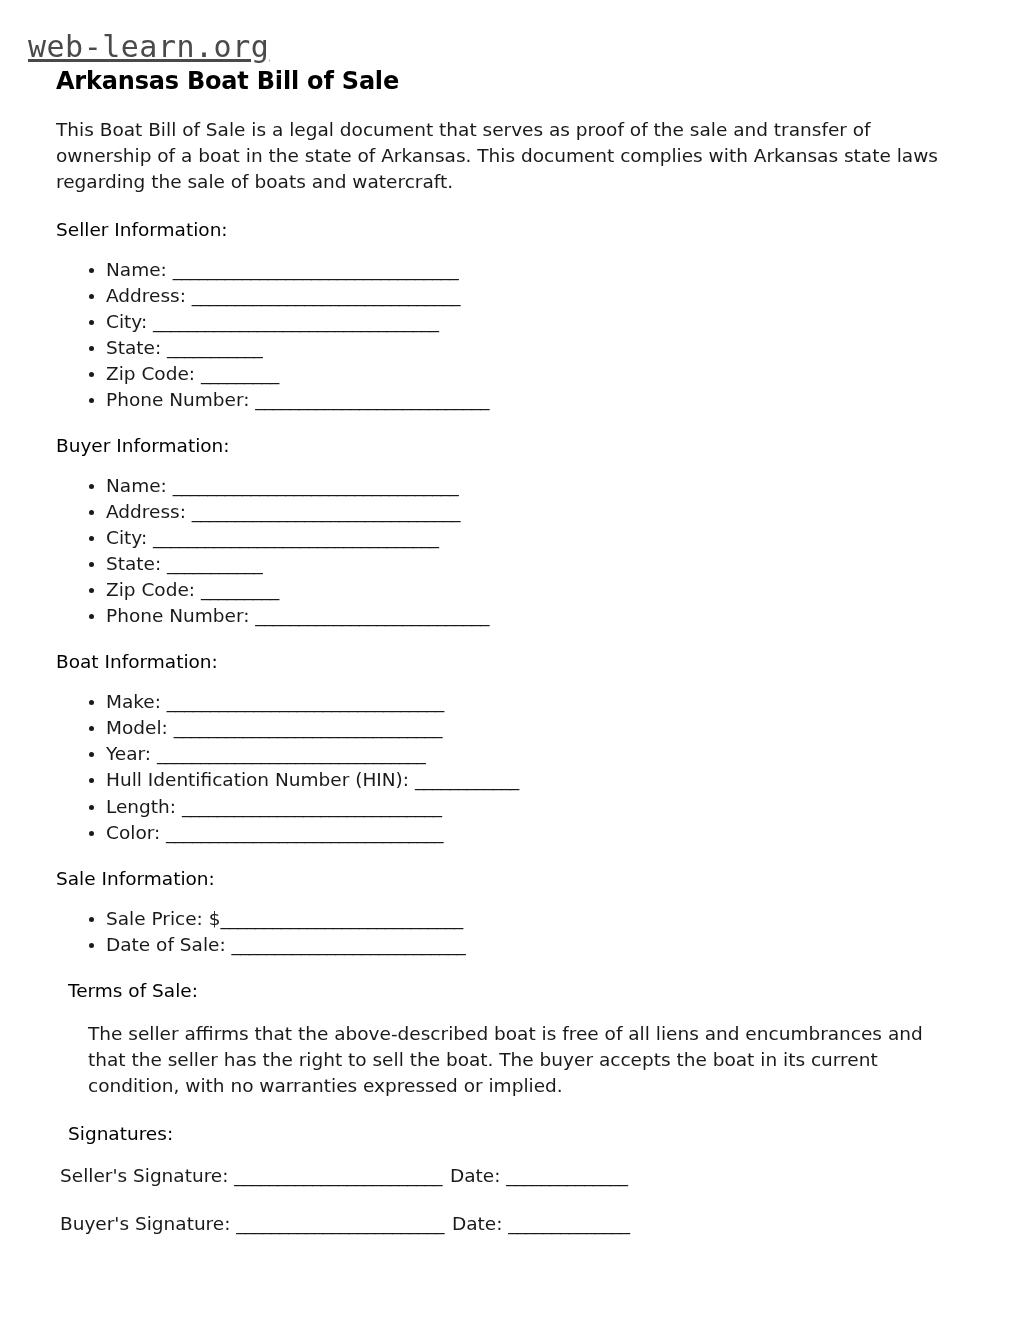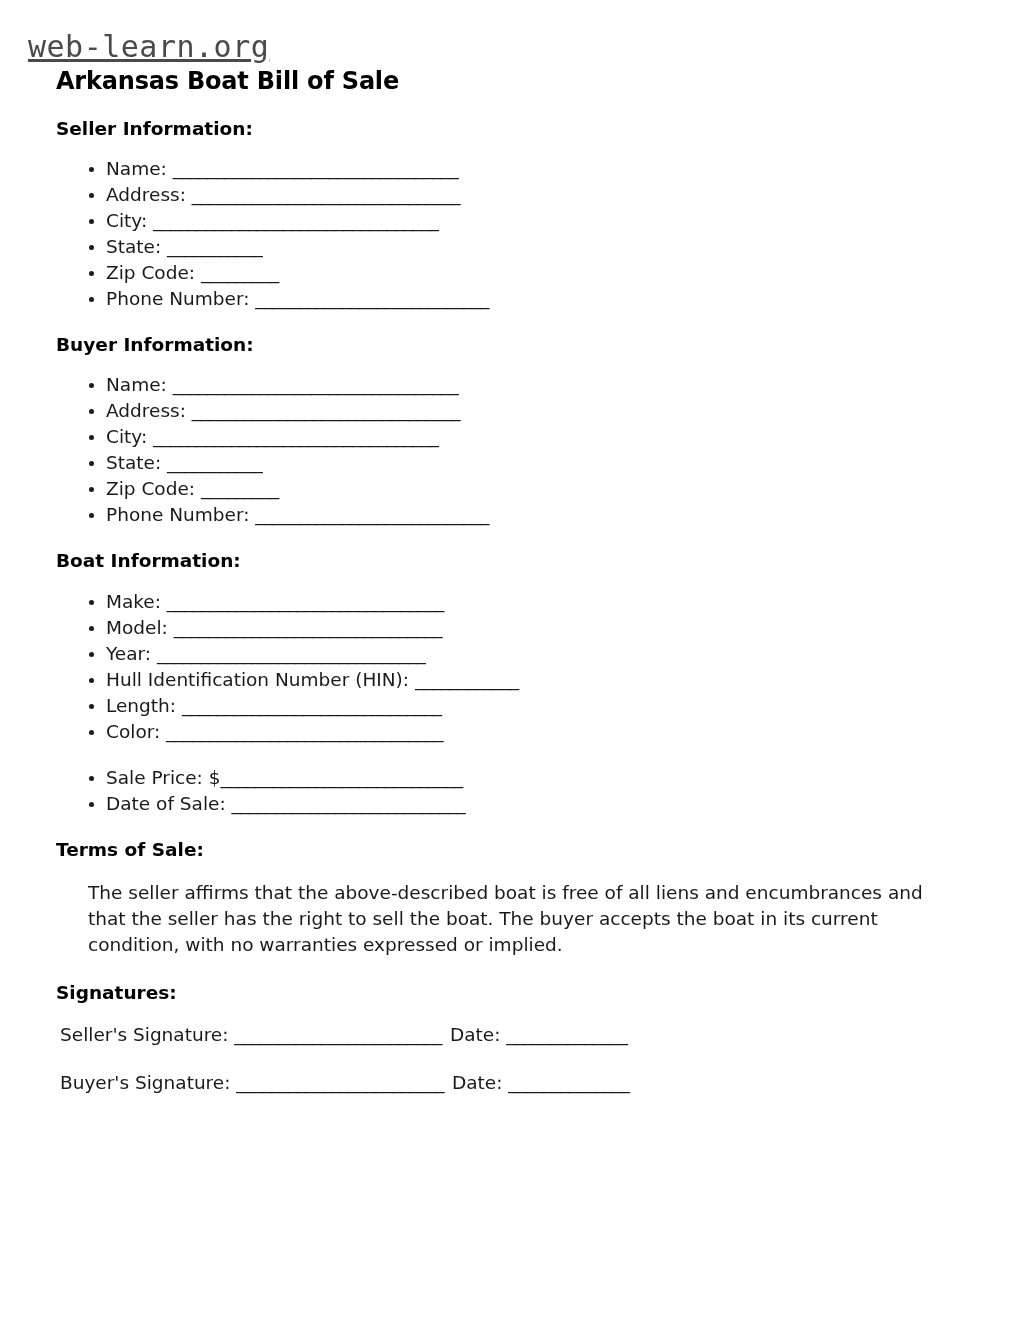--- a/index.html
+++ b/index.html
@@ -49,21 +49,21 @@
   }
   p.para {
     font-size: 18.5px;
     line-height: 1.42;
     margin: 0 0 22px 0;
     color: #1a1a1a;
     max-width: 915px;
   }
   h2.section-heading {
     font-size: 18.5px;
-    font-weight: 700;
+    font-weight: 400;
     color: #000000;
     margin: 0 0 16px 0;
     line-height: 1.3;
   }
   ul.field-list {
     list-style: disc;
     margin: 0 0 22px 0;
     padding-left: 50px;
   }
   ul.field-list li {
@@ -90,33 +90,35 @@
   .sig-gap {
     display: inline-block;
     width: 8px;
   }
   .terms-block p.para {
     margin-bottom: 22px;
     margin-left: 32px;
   }
   h2.section-heading.tight {
     margin-bottom: 18px;
+    margin-left: 12px;
   }
 </style>
 </head>
 <body>
 
 <div class="page">
 
   <div class="site-brand">web-learn.org</div>
 
   <h1 class="doc-title">Arkansas Boat Bill of Sale</h1>
 
   <div class="body-wrap">
 
+    <p class="para">This Boat Bill of Sale is a legal document that serves as proof of the sale and transfer of ownership of a boat in the state of Arkansas. This document complies with Arkansas state laws regarding the sale of boats and watercraft.</p>
 
     <h2 class="section-heading">Seller Information:</h2>
     <ul class="field-list">
       <li><span>Name: </span><span class="fill">_________________________________</span></li>
       <li><span>Address: </span><span class="fill">_______________________________</span></li>
       <li><span>City: </span><span class="fill">_________________________________</span></li>
       <li><span>State: </span><span class="fill">___________</span></li>
       <li><span>Zip Code: </span><span class="fill">_________</span></li>
       <li><span>Phone Number: </span><span class="fill">___________________________</span></li>
     </ul>
@@ -134,20 +136,21 @@
     <h2 class="section-heading">Boat Information:</h2>
     <ul class="field-list">
       <li><span>Make: </span><span class="fill">________________________________</span></li>
       <li><span>Model: </span><span class="fill">_______________________________</span></li>
       <li><span>Year: </span><span class="fill">_______________________________</span></li>
       <li><span>Hull Identification Number (HIN): </span><span class="fill">____________</span></li>
       <li><span>Length: </span><span class="fill">______________________________</span></li>
       <li><span>Color: </span><span class="fill">________________________________</span></li>
     </ul>
 
+    <h2 class="section-heading">Sale Information:</h2>
     <ul class="field-list">
       <li><span>Sale Price: $</span><span class="fill">____________________________</span></li>
       <li><span>Date of Sale: </span><span class="fill">___________________________</span></li>
     </ul>
 
     <div class="terms-block">
       <h2 class="section-heading tight">Terms of Sale:</h2>
       <p class="para">The seller affirms that the above-described boat is free of all liens and encumbrances and that the seller has the right to sell the boat. The buyer accepts the boat in its current condition, with no warranties expressed or implied.</p>
     </div>
 

